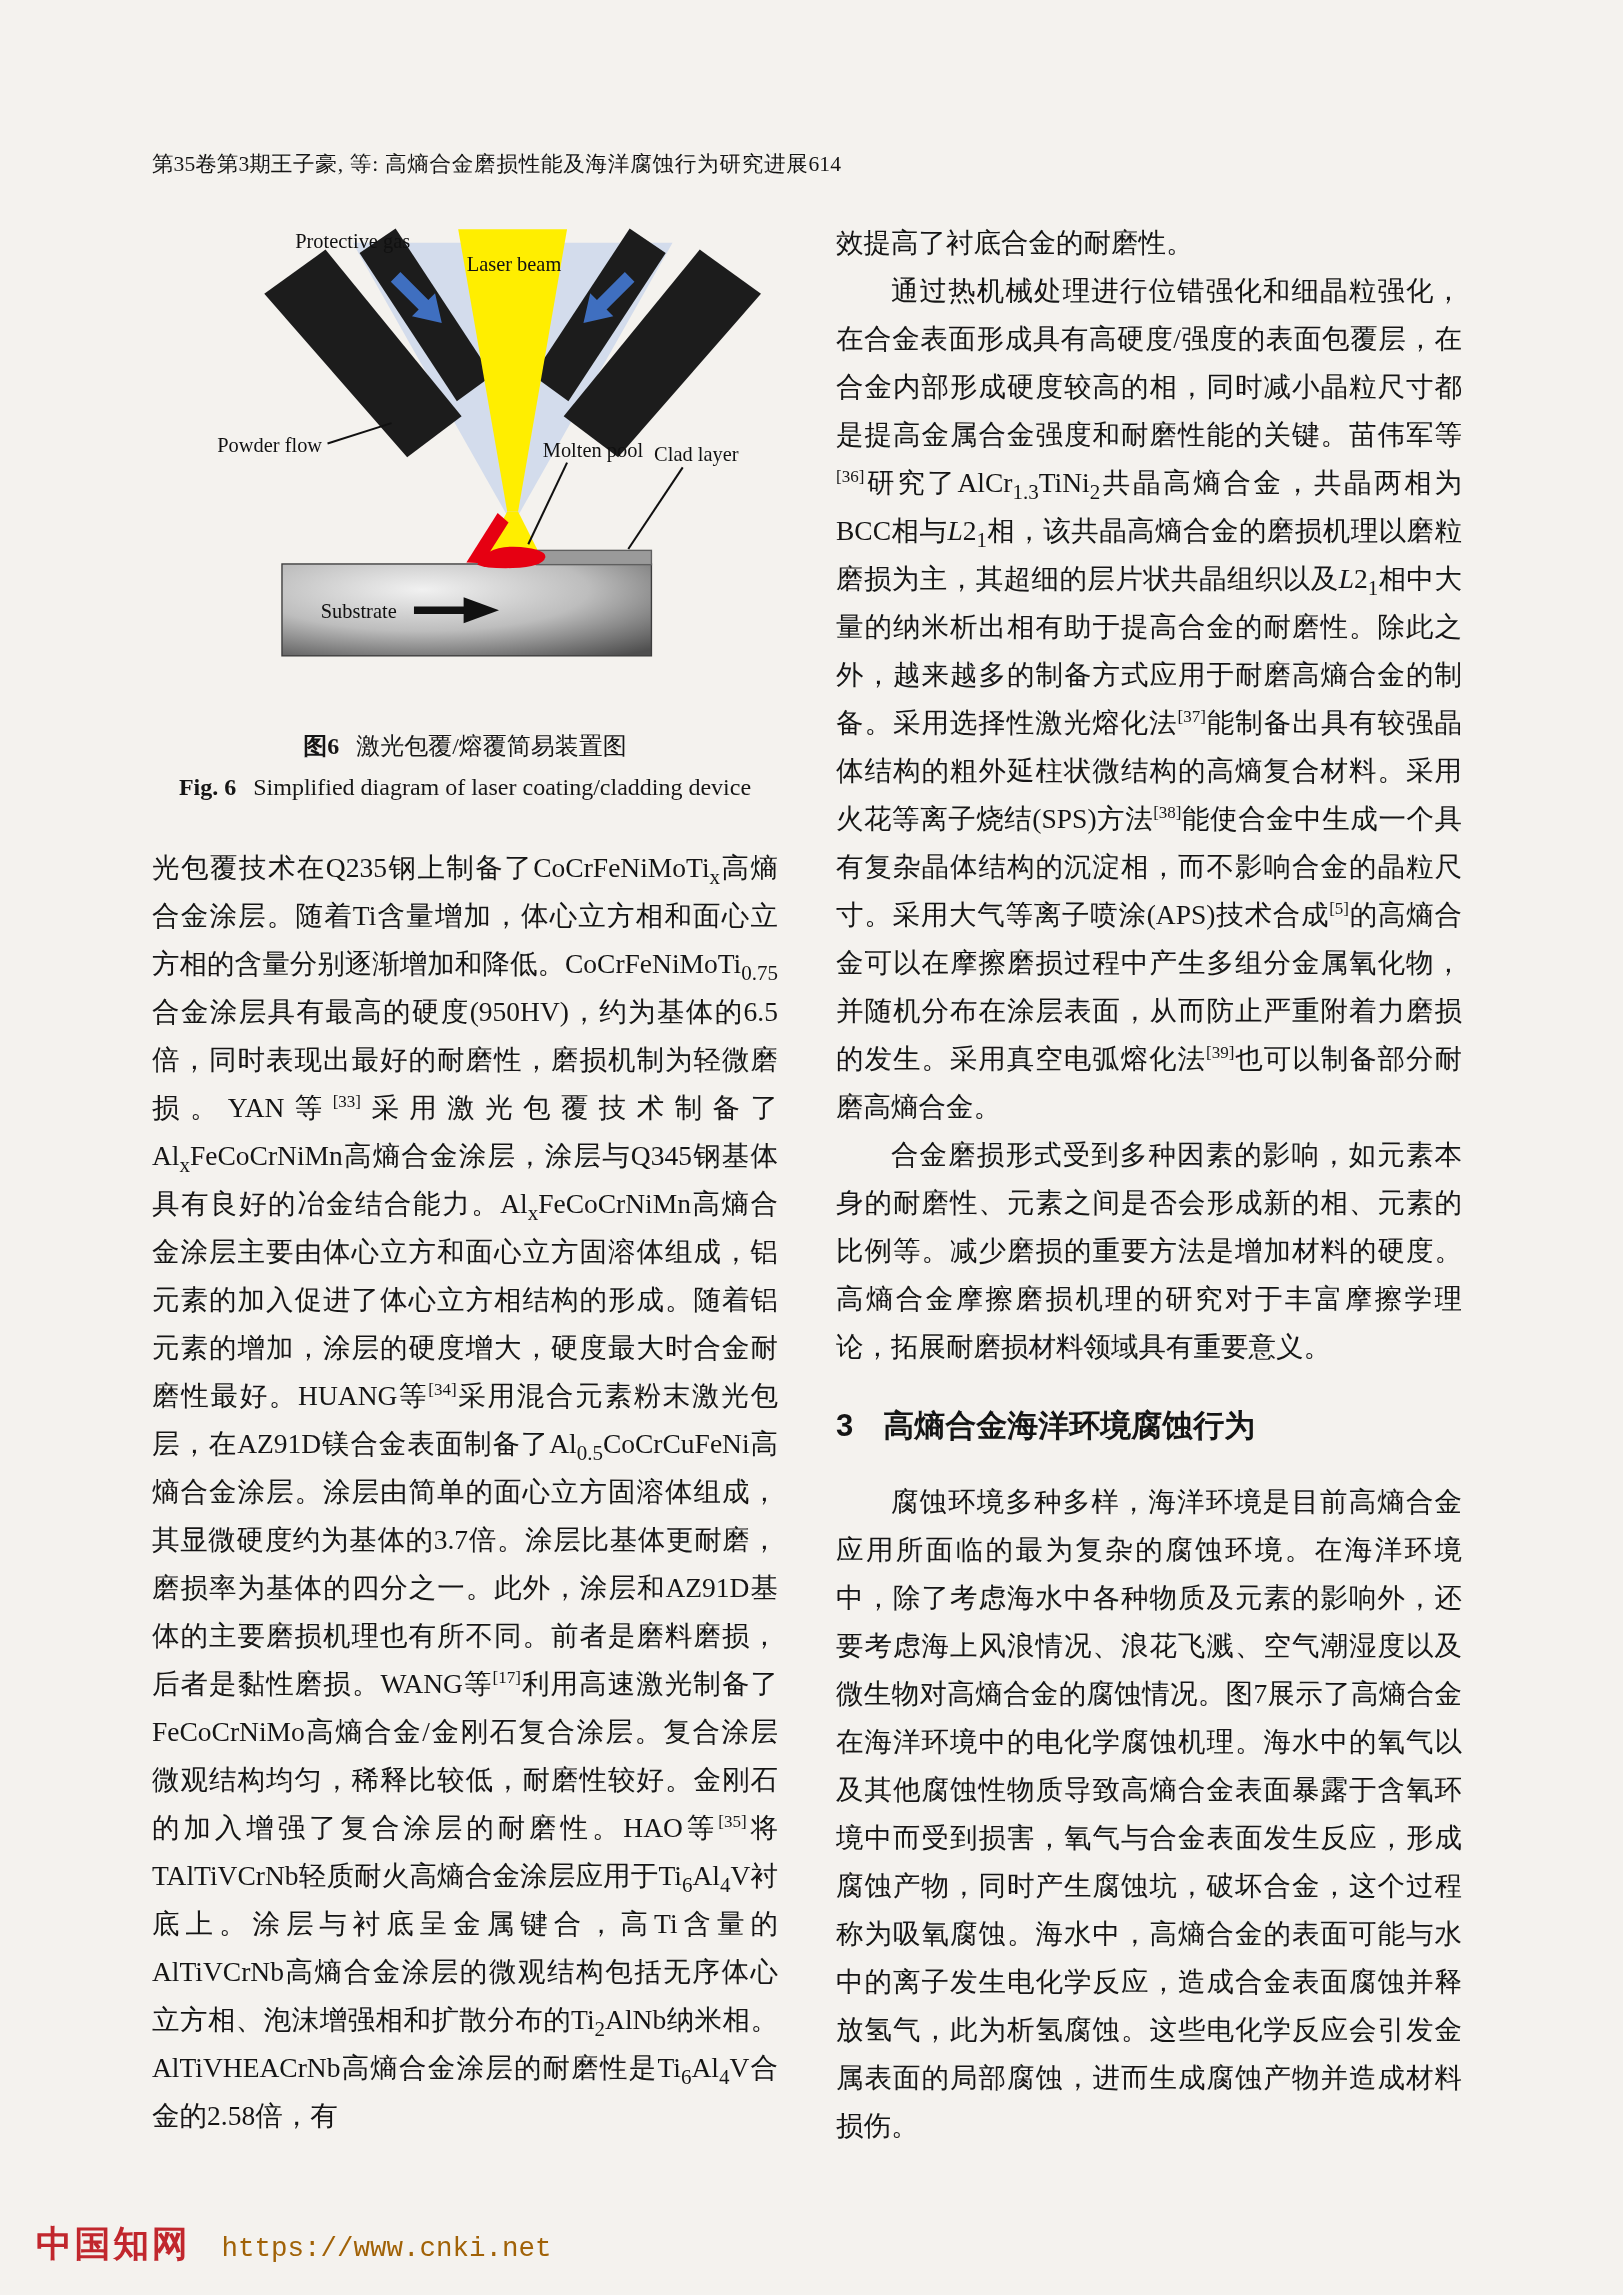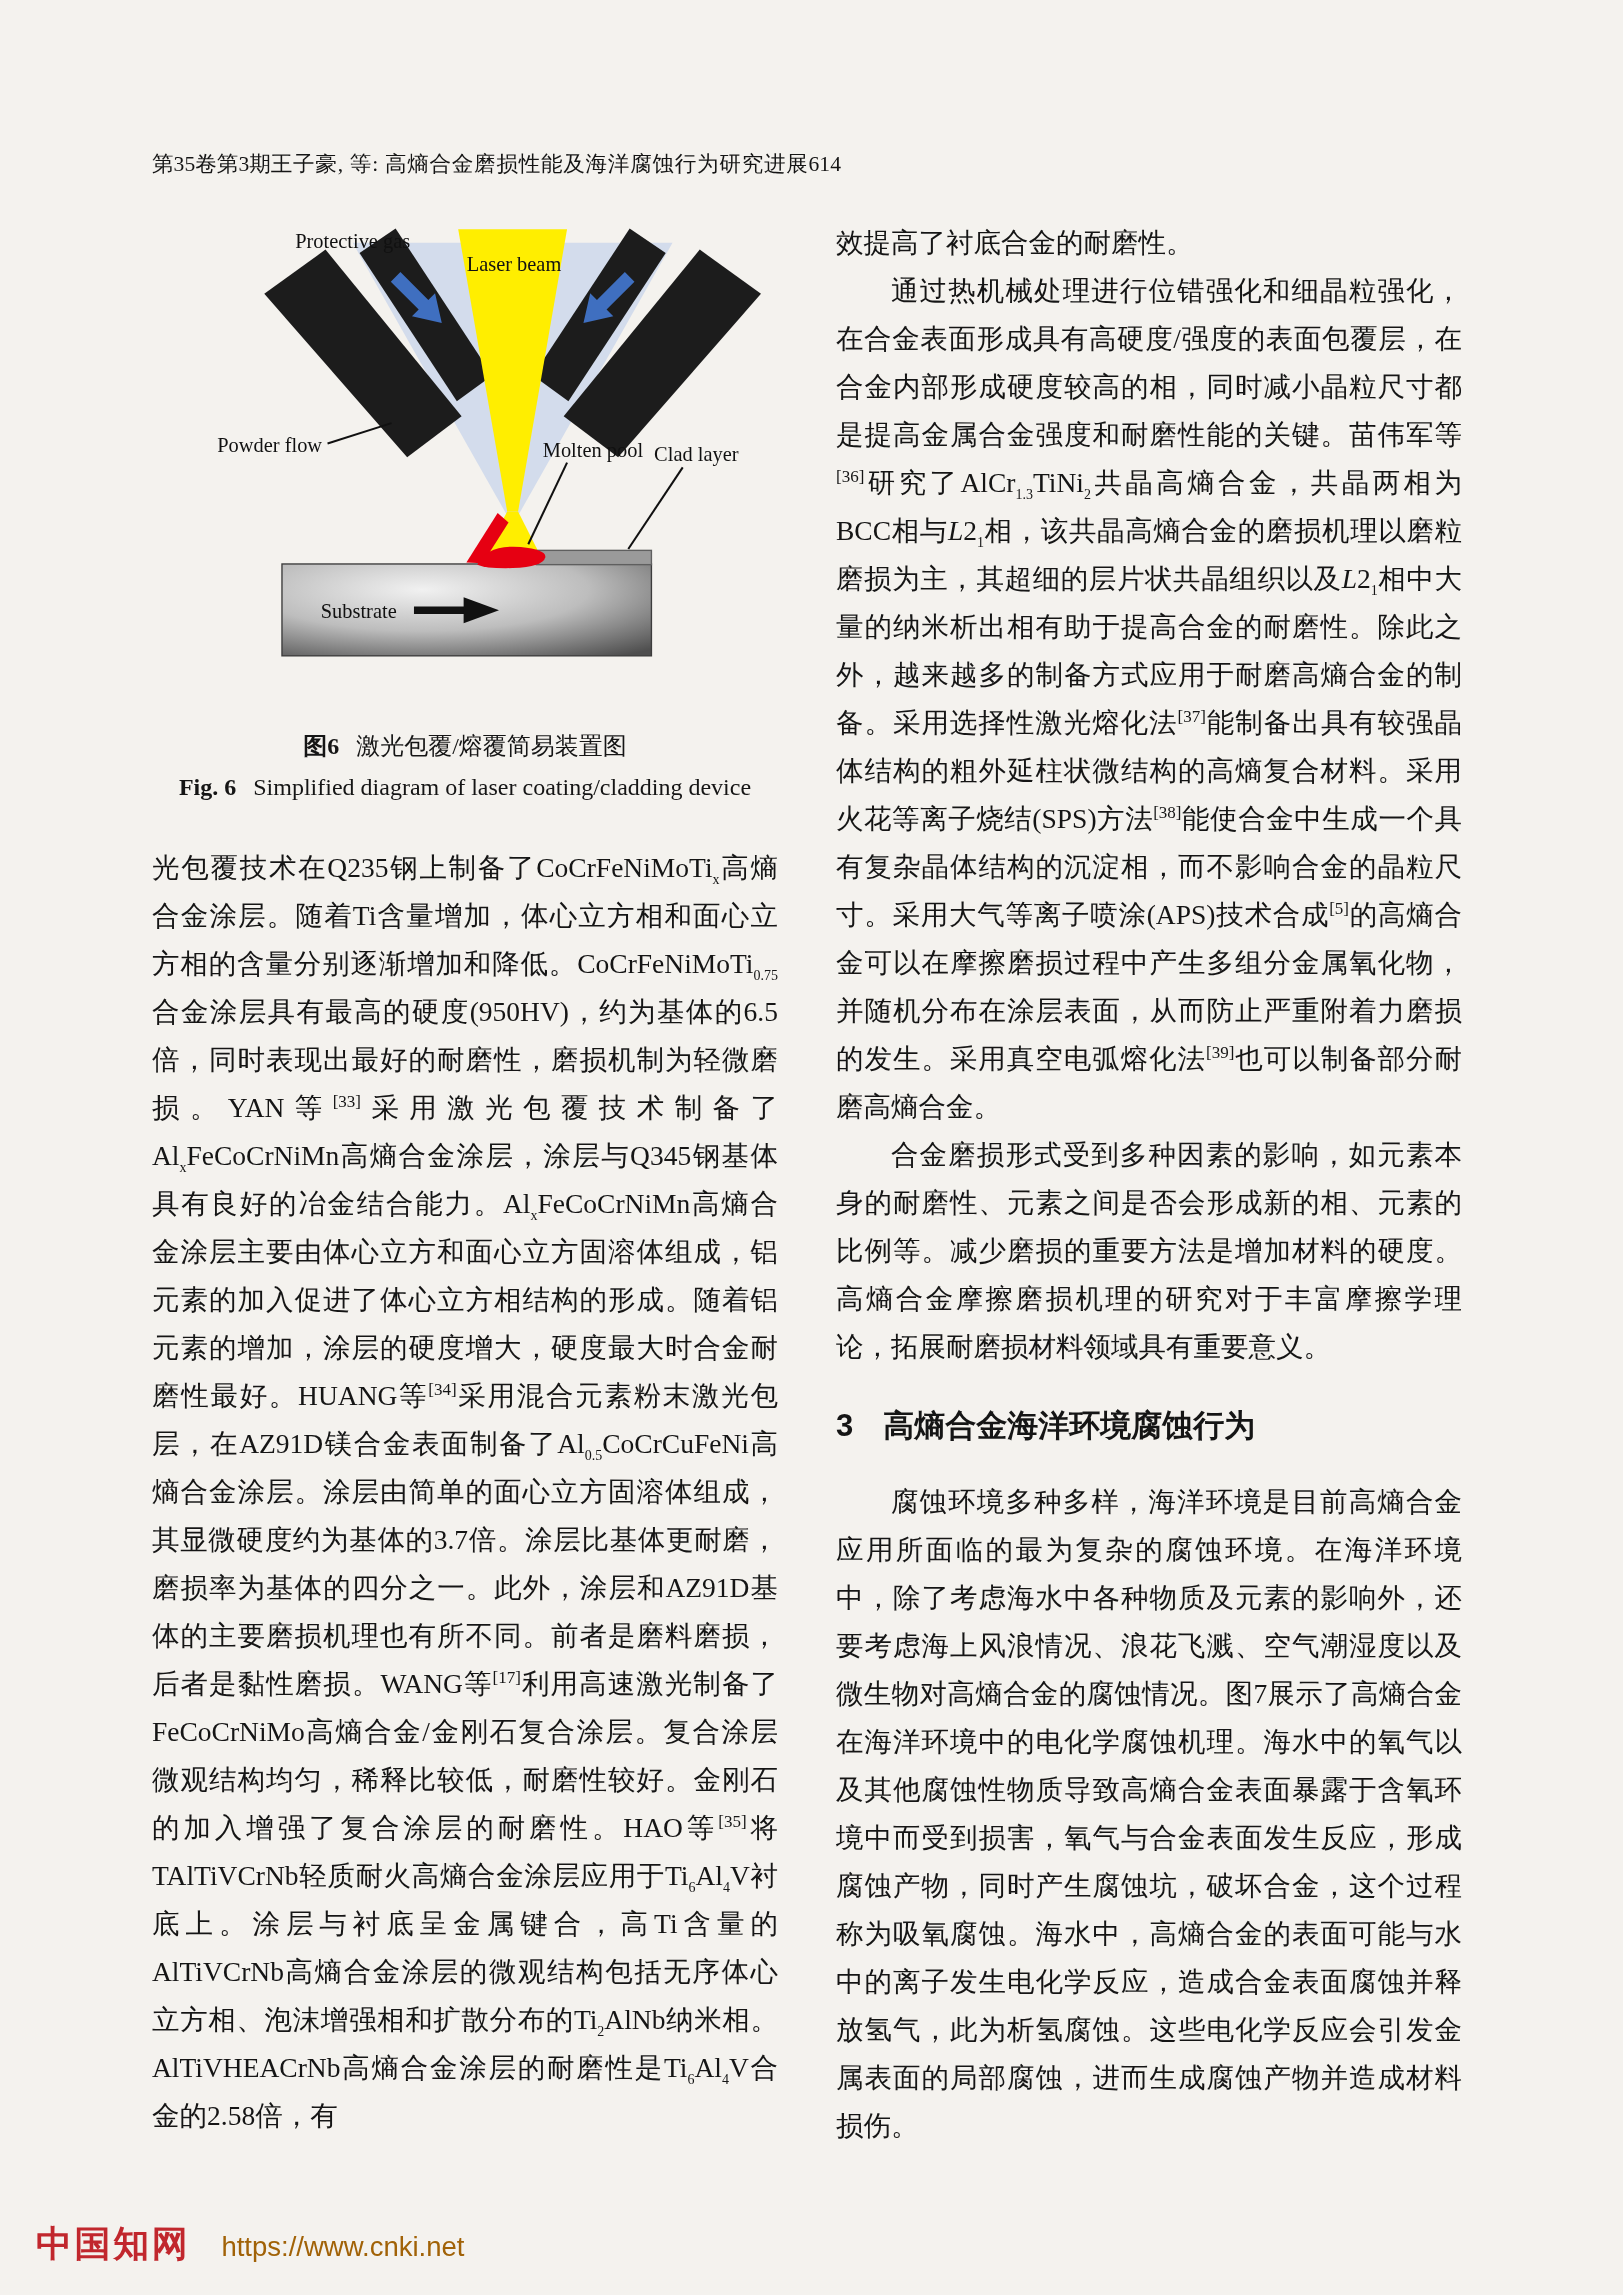--- a/index.html
+++ b/index.html
@@ -26,31 +26,31 @@
   }
   .fig-caption{margin-top:10.5px;text-align:center;font-size:24px;line-height:41px;}
   .fig-caption .tag{font-weight:bold;margin-right:17px;}
   .body-text{
     font-size:27.5px;line-height:48px;text-align:justify;
     margin:0;
   }
   .left-par{margin-top:36px;}
   .indent{text-indent:2em;}
   .body-text sup{font-size:17px;line-height:0;}
-  .body-text sub{font-size:14px;line-height:0;}
+  .body-text sub{font-size:21px;line-height:0;}
   .section-heading{
     font-family:"Liberation Sans","DejaVu Sans",sans-serif;
     font-weight:bold;font-size:31px;line-height:39px;
     margin:35px 0 33px 0;display:flex;align-items:baseline;
   }
   .section-heading .num{margin-right:30px;}
   .footer{
     position:absolute;left:36px;top:2220px;width:1551px;
     display:flex;align-items:baseline;
-    font-family:Liberation Sans, sans-serif;
+    font-family:Liberation Mono, monospace;
   }
   .brand{font-size:36px;font-weight:bold;color:#c1272d;letter-spacing:2.6px;}
   .cnki-url{font-size:27.5px;color:#a16207;margin-left:31px;text-decoration:none;}
   .figlabel{font-family:"Liberation Serif","DejaVu Serif",serif;font-size:30px;fill:#111;}
 </style>
 </head>
 <body>
 
 <div class="header">
   <span class="h-left">第35卷第3期</span>

